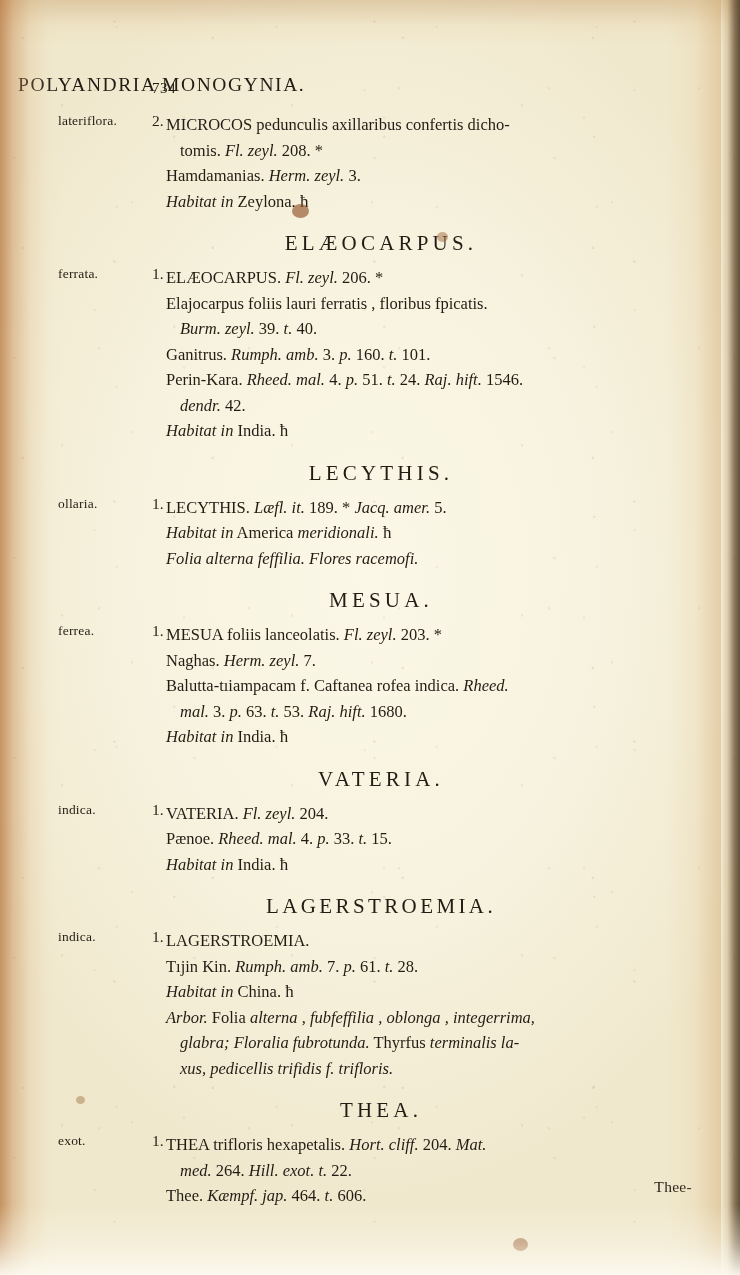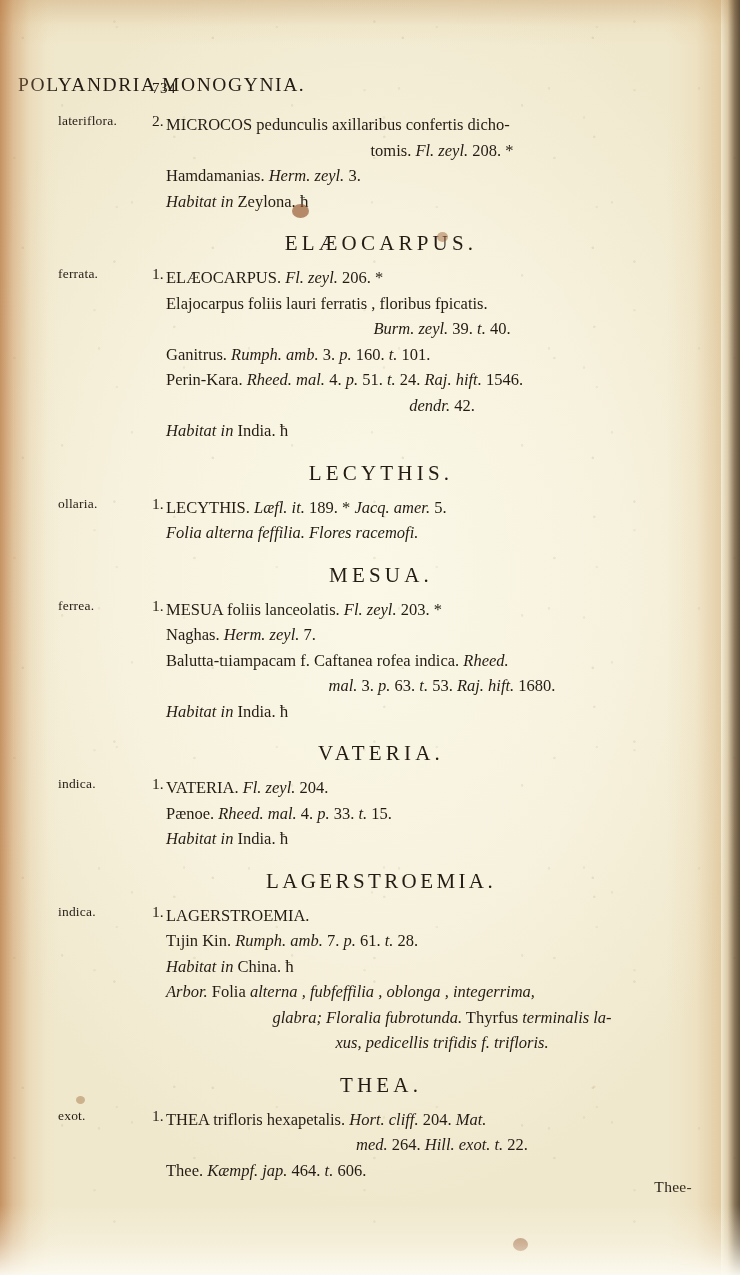--- a/index.html
+++ b/index.html
@@ -138,21 +138,21 @@
     position: absolute;
     left: 152px;
     top: 0;
     font-size: 15.5px;
   }
   .line {
     font-size: 16.5px;
     line-height: 25.5px;
     white-space: nowrap;
   }
-  .ind1 { padding-left: 14px; text-align: center; }
+  .ind1 { padding-left: 14px; }
   .i   { font-style: italic; }
   .planet { font-style: normal; font-size: 17px; }
 
   .catchword {
     position: absolute;
     right: 48px;
     top: 1178px;
     font-size: 15.5px;
     letter-spacing: .3px;
   }
@@ -190,20 +190,21 @@
           <div class="line"><span>Ganitrus.</span><span class="i">  Rumph. amb.</span><span> 3.</span><span class="i"> p.</span><span> 160.</span><span class="i"> t.</span><span> 101.</span></div>
           <div class="line"><span>Perin-Kara.</span><span class="i"> Rheed. mal.</span><span> 4.</span><span class="i"> p.</span><span> 51.</span><span class="i"> t.</span><span> 24.</span><span class="i"> Raj. hift.</span><span> 1546.</span></div>
           <div class="line ind1"><span class="i">dendr.</span><span> 42.</span></div>
           <div class="line"><span class="i">Habitat in</span><span> India.</span><span class="planet"> ħ</span></div>
         </div>
         <div class="genus">LECYTHIS.</div>
         <div class="entry">
           <div class="epithet">ollaria.</div>
           <div class="num">1.</div>
           <div class="line"><span>LECYTHIS.</span><span class="i">  Læfl. it.</span><span> 189.</span><span> *</span><span class="i"> Jacq. amer.</span><span> 5.</span></div>
+          <div class="line"><span class="i">Habitat in</span><span> America</span><span class="i"> meridionali.</span><span class="planet"> ħ</span></div>
           <div class="line"><span class="i">Folia alterna feffilia.  Flores racemofi.</span></div>
         </div>
         <div class="genus">MESUA.</div>
         <div class="entry">
           <div class="epithet">ferrea.</div>
           <div class="num">1.</div>
           <div class="line"><span>MESUA foliis lanceolatis.</span><span class="i"> Fl. zeyl.</span><span> 203.</span><span> *</span></div>
           <div class="line"><span>Naghas.</span><span class="i">  Herm. zeyl.</span><span> 7.</span></div>
           <div class="line"><span>Balutta-tıiampacam f. Caftanea rofea indica.</span><span class="i">  Rheed.</span></div>
           <div class="line ind1"><span class="i">mal.</span><span> 3.</span><span class="i"> p.</span><span> 63.</span><span class="i"> t.</span><span> 53.</span><span class="i"> Raj. hift.</span><span> 1680.</span></div>

